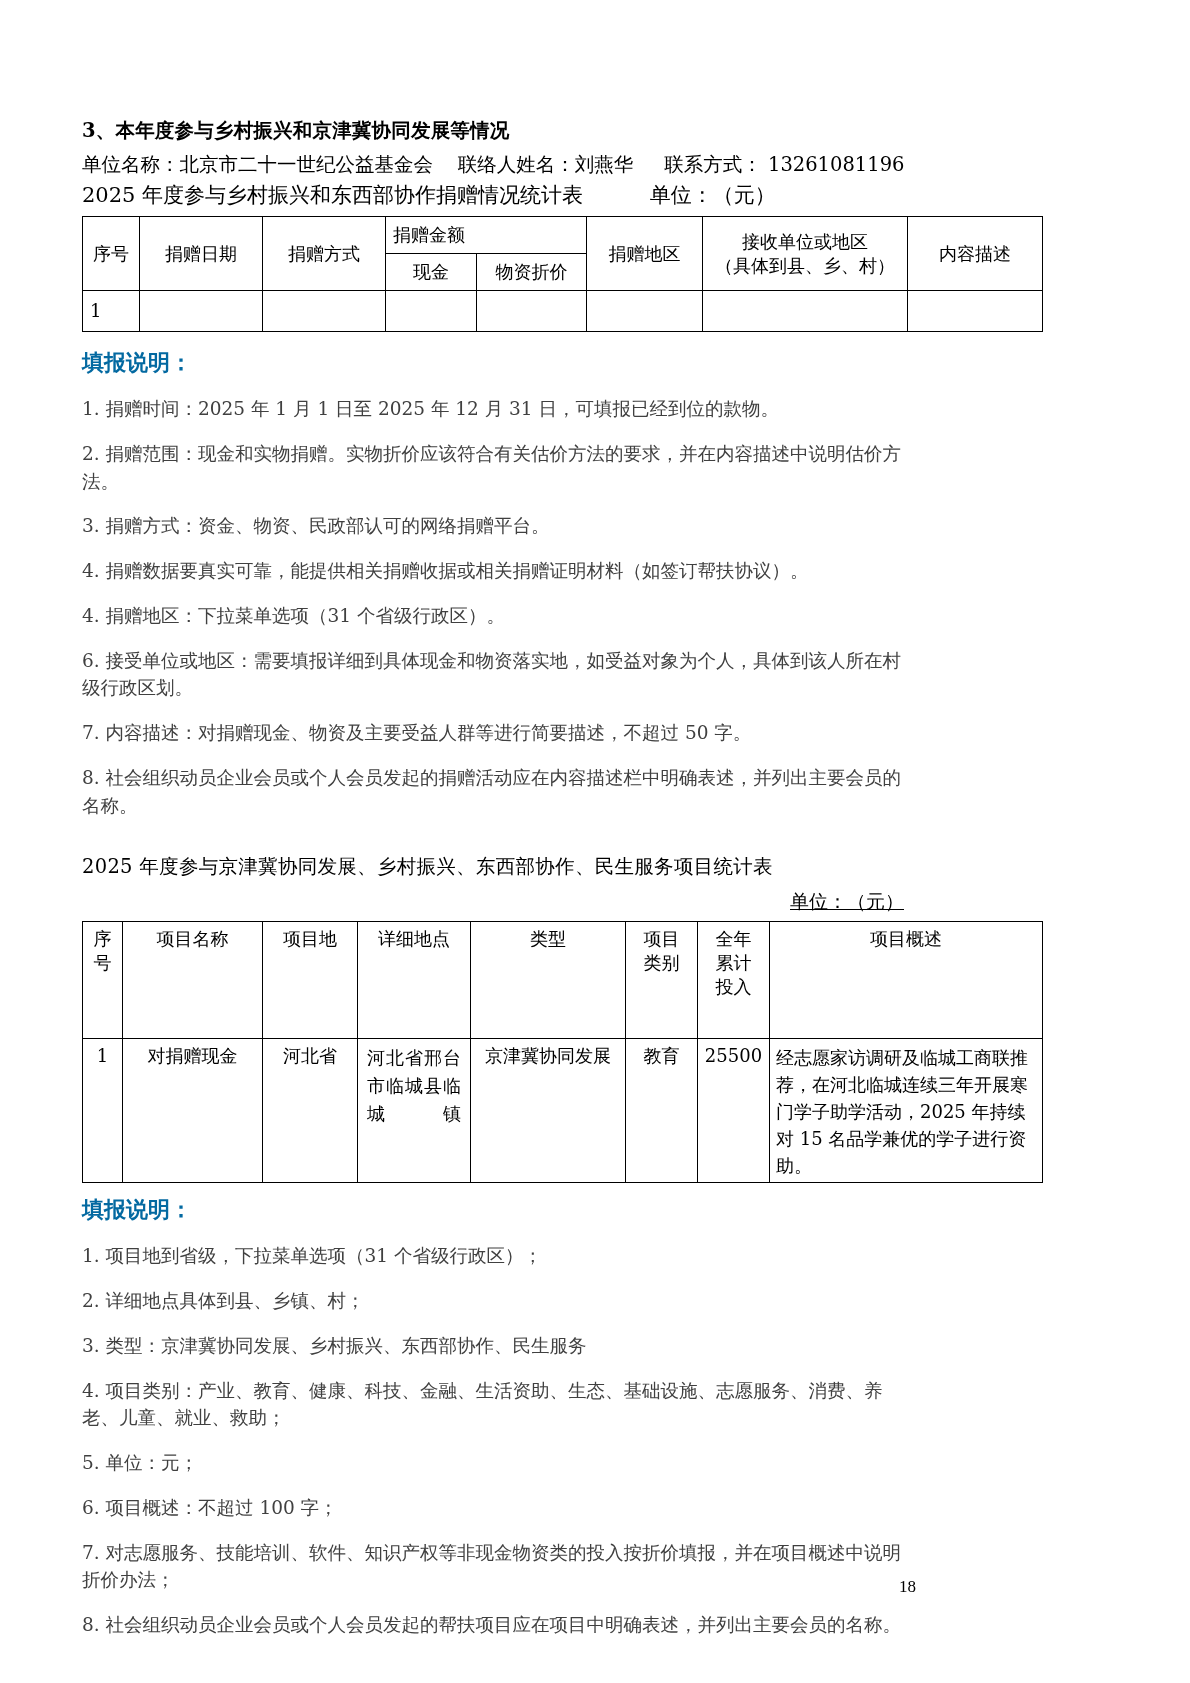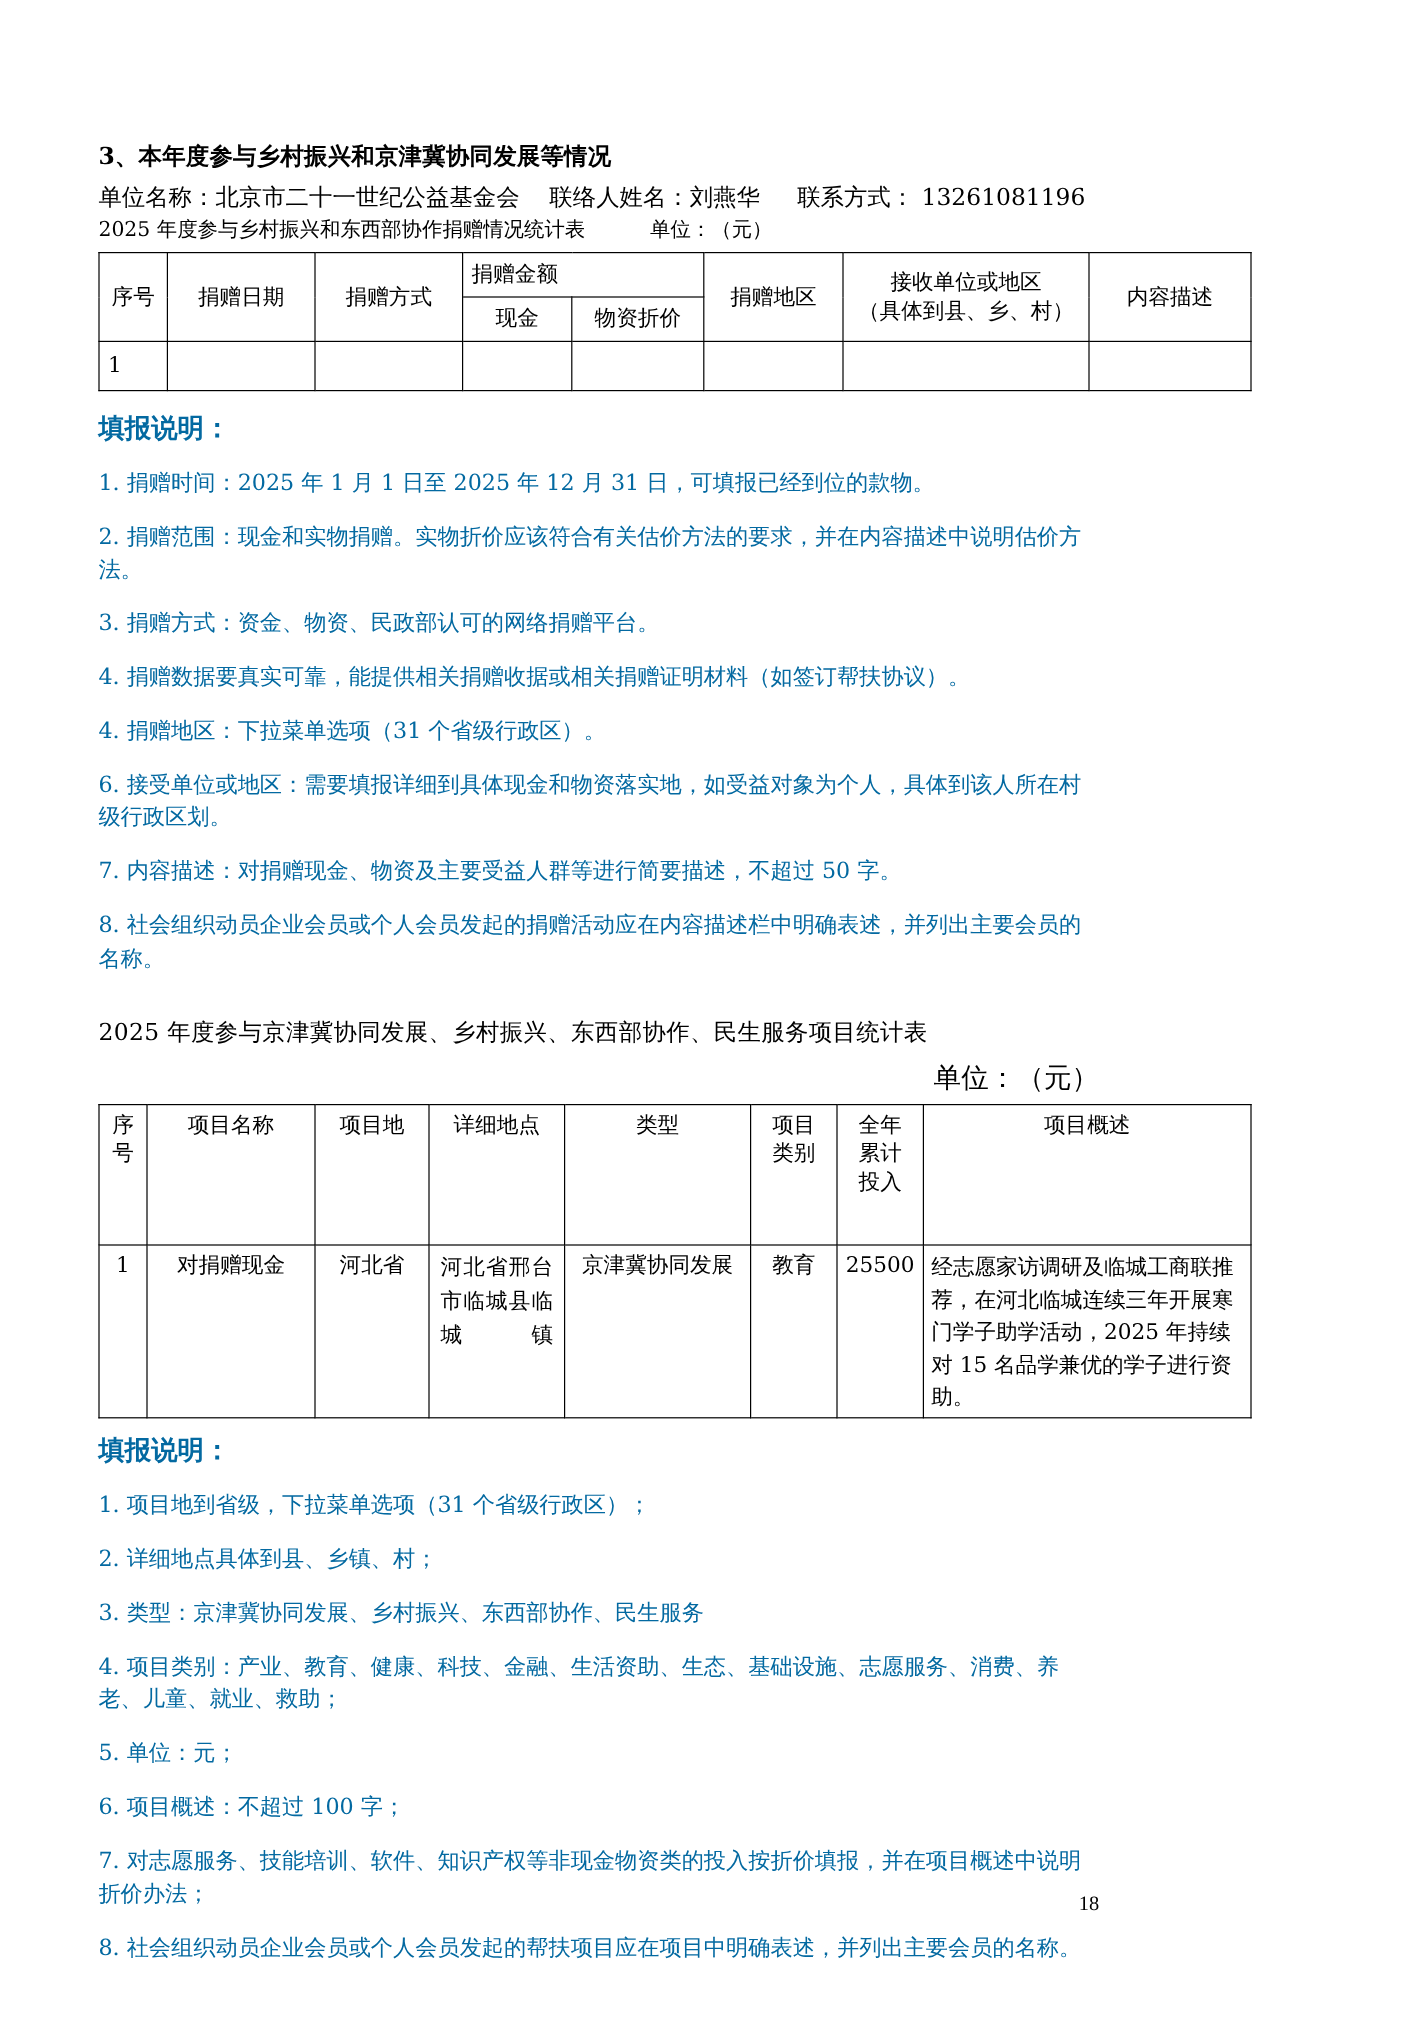--- a/index.html
+++ b/index.html
@@ -32,21 +32,21 @@
     margin: 0 0 7px 0;
     line-height: 1.35;
   }
   .info-line {
     font-size: 19.5px;
     line-height: 1.45;
     margin: 0;
     white-space: pre;
   }
   .tbl-title-line {
-    font-size: 17px;
+    font-size: 21px;
     line-height: 1.45;
     margin: 0;
     white-space: pre;
   }
 
   
   table.grid {
     border-collapse: collapse;
     width: 960px;
     table-layout: fixed;
@@ -80,37 +80,38 @@
   #tbl-project td.vtop { vertical-align: top; }
 
   
   .note-head {
     color: #0369a1;
     font-weight: bold;
     font-size: 22px;
     margin: 16px 0 0 0;
   }
   .note {
-    color: #0369a1;
+    color: #404040;
     font-size: 18.5px;
     line-height: 1.5;
     margin: 17px 0 0 0;
   }
 
   .block-title {
     text-align: left;
     font-size: 19.5px;
     margin: 34px 0 0 0;
     letter-spacing: 0.3px;
   }
   .unit-right {
     text-align: right;
-    font-size: 23px;
-    margin: 9px 0 0 0;
+    font-size: 19px;
+    margin: 9px 12px 0 0;
     padding-right: 2px;
+    text-decoration: underline;
   }
 
   .page-number {
     position: absolute;
     right: 80px;
     bottom: 86px;
     font-size: 17px;
     font-family: "Liberation Serif", serif;
   }
   .notes-2 { margin-top: 12px; }

